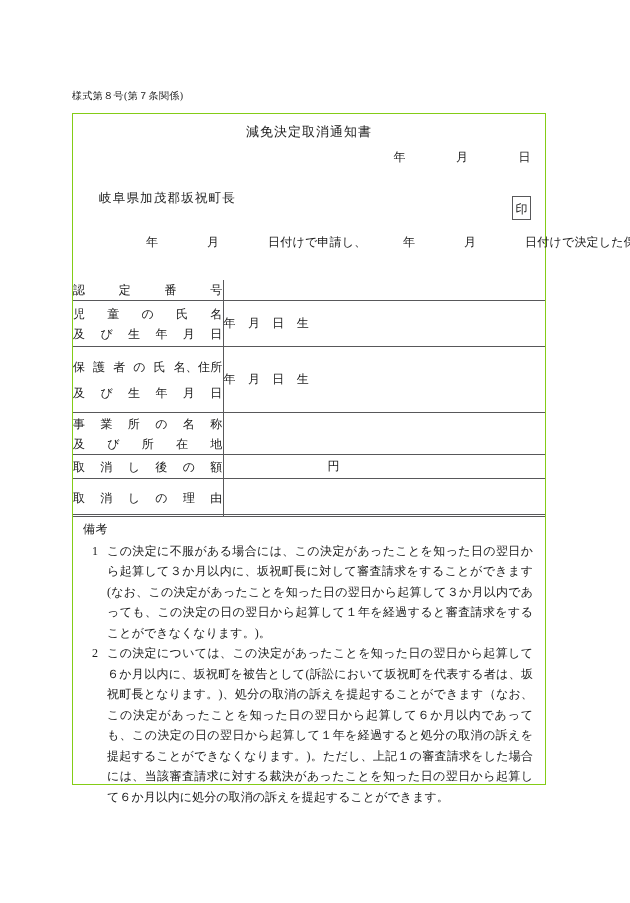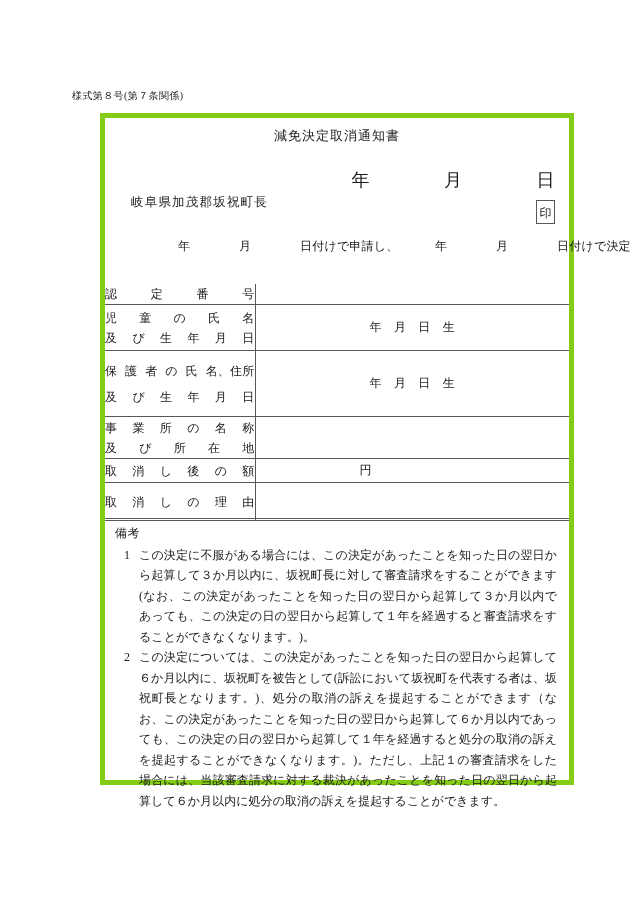--- a/index.html
+++ b/index.html
@@ -30,44 +30,43 @@
     white-space: nowrap;
   }
 
   
   .frame {
     position: absolute;
     left: 72px;
     top: 113px;
     width: 474px;
     height: 672px;
-    border: 5px solid #84cc16;
-    box-sizing: border-box;
-    margin-left: 28px;
+    border: 1px solid #84cc16;
+    box-sizing: border-box;
   }
 
   
   .head {
     position: relative;
     height: 166px;
   }
   .doc-title {
     position: absolute;
     top: 9px;
     left: 0;
     width: 100%;
     text-align: center;
     font-size: 13px;
     letter-spacing: 1px;
   }
   .head-date {
     position: absolute;
-    top: 50px;
+    top: 35px;
     right: 14px;
-    font-size: 18px;
+    font-size: 12px;
     letter-spacing: 0.5px;
     white-space: pre;
   }
   .issuer {
     position: absolute;
     top: 76px;
     left: 0;
     width: 100%;
     text-align: left;
     font-size: 12.5px;
@@ -130,21 +129,21 @@
     justify-content: space-between;
     line-height: 20px;
   }
   .lbl .sp span { display: inline-block; }
   .val {
     font-size: 12px;
     padding: 2px 14px 2px 10px;
     box-sizing: border-box;
     letter-spacing: 0.2px;
   }
-  .val.right { text-align: center; }
+  .val.right { text-align: left; }
   .val.yen { text-align: left; padding-left: 104px; }
 
   .r-h20 { height: 20px; }
   .r-h46 { height: 46px; }
   .r-h66 { height: 66px; }
   .r-h42 { height: 42px; }
   .r-h24 { height: 24px; }
   .r-h38 { height: 38px; }
 
   .cellpad-top { vertical-align: top; padding-top: 4px; }

